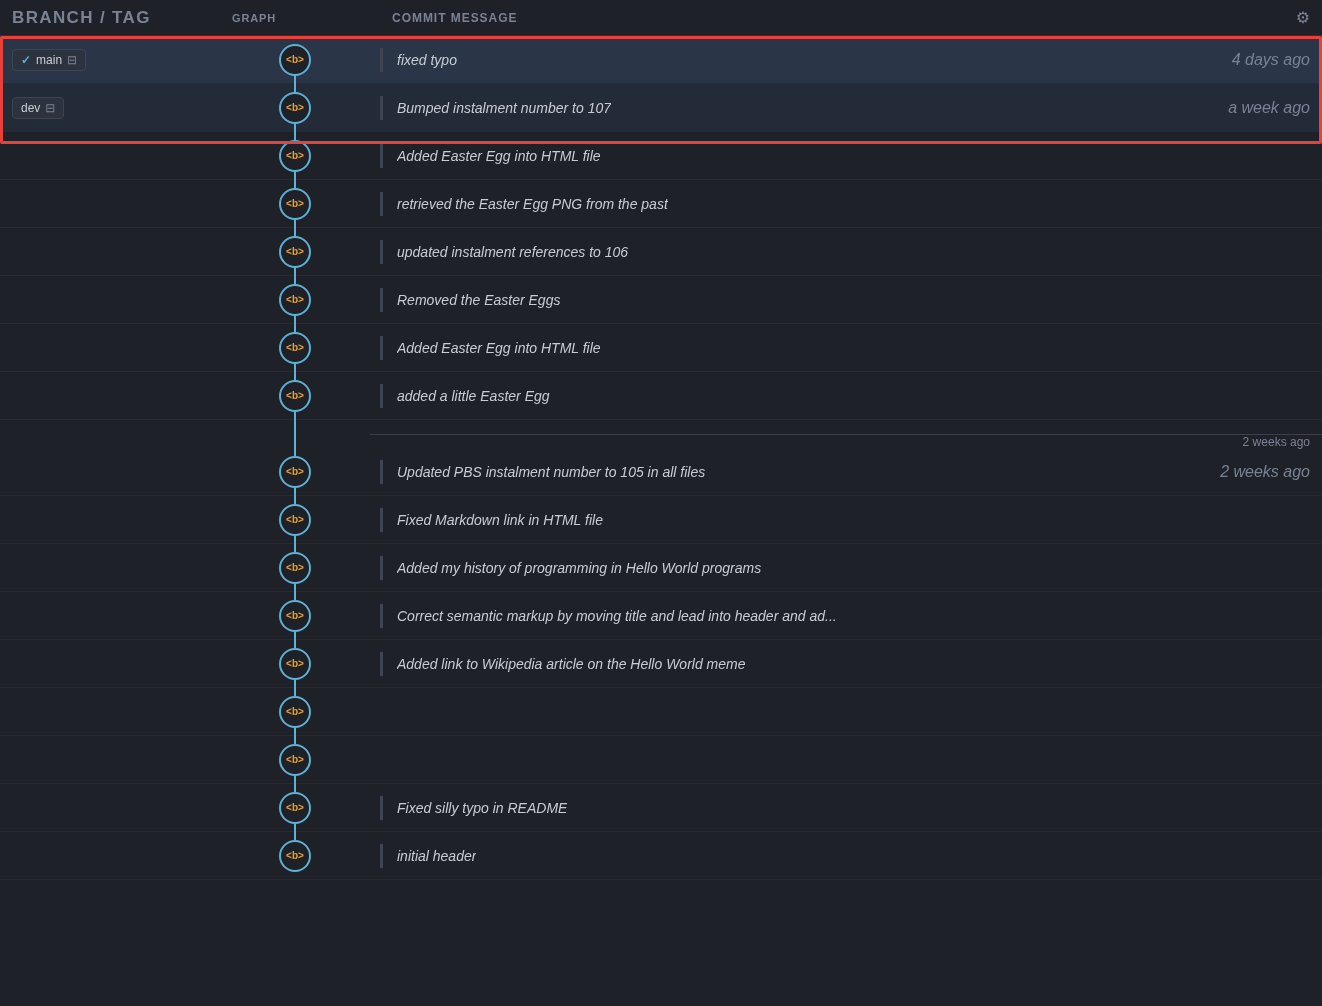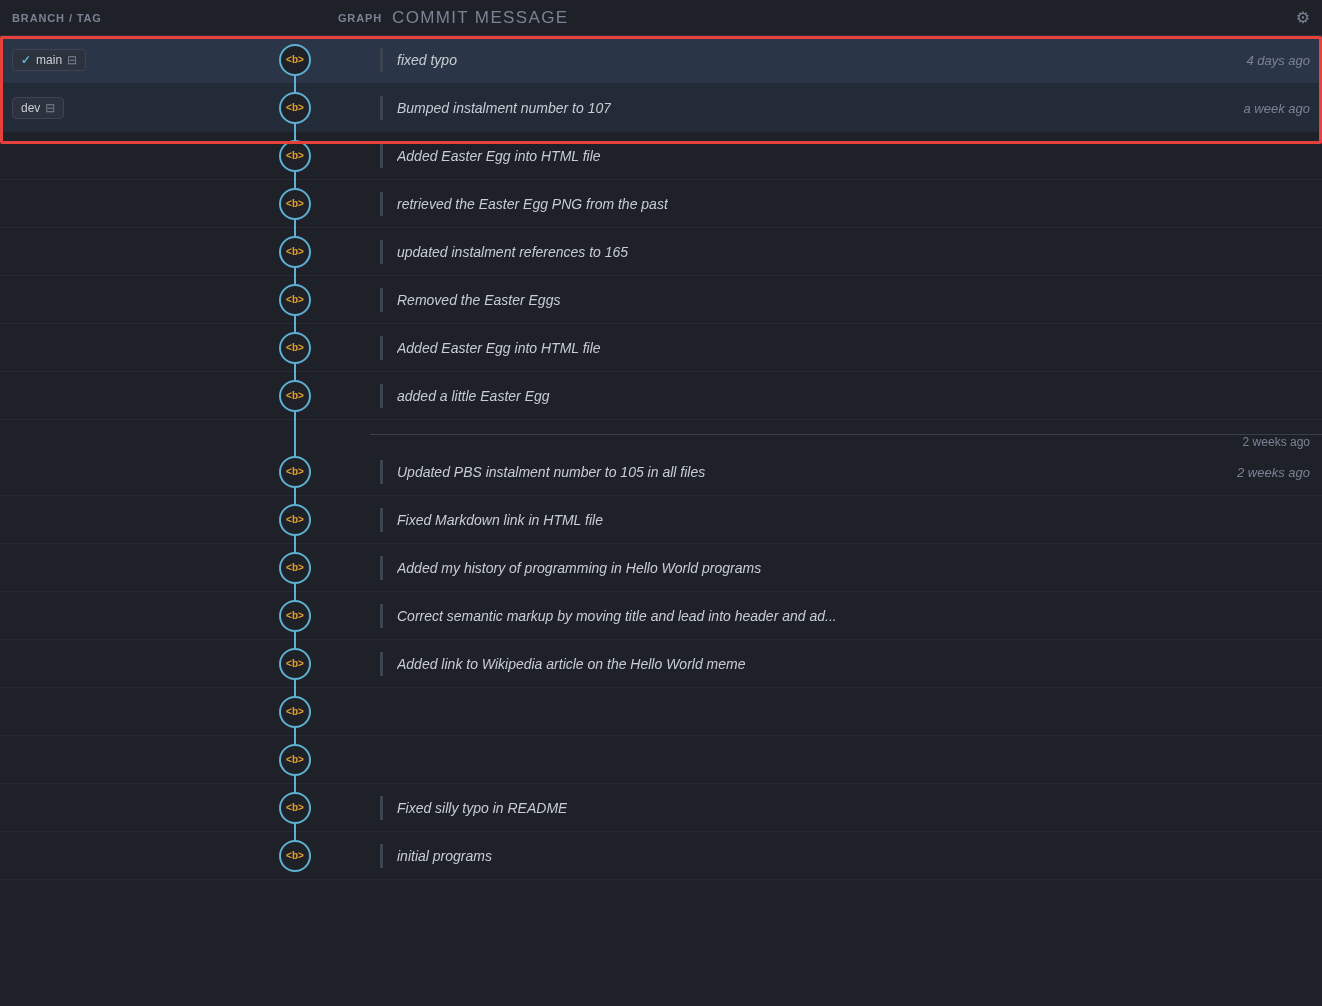--- a/index.html
+++ b/index.html
@@ -26,41 +26,41 @@
       display: flex;
       align-items: center;
       padding: 8px 12px;
       border-bottom: 1px solid #2d3139;
       background: #1e2228;
       height: 36px;
     }
 
     .header-branch {
       width: 220px;
-      font-size: 11px;
+      font-size: 17px;
       font-weight: 600;
       letter-spacing: 0.08em;
       color: #7a8394;
       text-transform: uppercase;
     }
 
     .header-graph {
       width: 150px;
       font-size: 11px;
       font-weight: 600;
       letter-spacing: 0.08em;
       color: #7a8394;
       text-transform: uppercase;
-      text-align: right;
+      text-align: left;
     }
 
     .header-commit {
       flex: 1;
-      font-size: 17px;
-      font-weight: 400;
+      font-size: 12px;
+      font-weight: 700;
       letter-spacing: 0.08em;
       color: #7a8394;
       text-transform: uppercase;
       padding-left: 10px;
     }
 
     .header-gear {
       color: #7a8394;
       font-size: 16px;
       cursor: pointer;
@@ -221,21 +221,21 @@
       overflow: hidden;
       text-overflow: ellipsis;
     }
 
     
     .timestamp {
       position: absolute;
       right: 12px;
       top: 50%;
       transform: translateY(-50%);
-      font-size: 13px;
+      font-size: 16px;
       color: #7a8394;
       white-space: nowrap;
     }
 
     
     .date-separator-row {
       display: flex;
       align-items: center;
       height: 28px;
       position: relative;
@@ -337,21 +337,21 @@
       <div class="commit-row">
     <div class="branch-col">
       
     </div>
     <div class="graph-col">
       <div class="graph-line"></div>
       <div class="commit-node">&lt;b&gt;</div>
     </div>
     <div class="commit-col">
       <div class="divider-bar"></div>
-      <span class="commit-message">updated instalment references to 165</span>
+      <span class="commit-message">updated instalment references to 106</span>
 
     </div>
   </div>
       <div class="commit-row">
     <div class="branch-col">
       
     </div>
     <div class="graph-col">
       <div class="graph-line"></div>
       <div class="commit-node">&lt;b&gt;</div>
@@ -504,19 +504,19 @@
       <div class="commit-row">
     <div class="branch-col">
       
     </div>
     <div class="graph-col">
       <div class="graph-line-top"></div>
       <div class="commit-node">&lt;b&gt;</div>
     </div>
     <div class="commit-col">
       <div class="divider-bar"></div>
-      <span class="commit-message">initial programs</span>
+      <span class="commit-message">initial header</span>
 
     </div>
   </div>
     </div>
 
 </div>
 
 </body></html>

